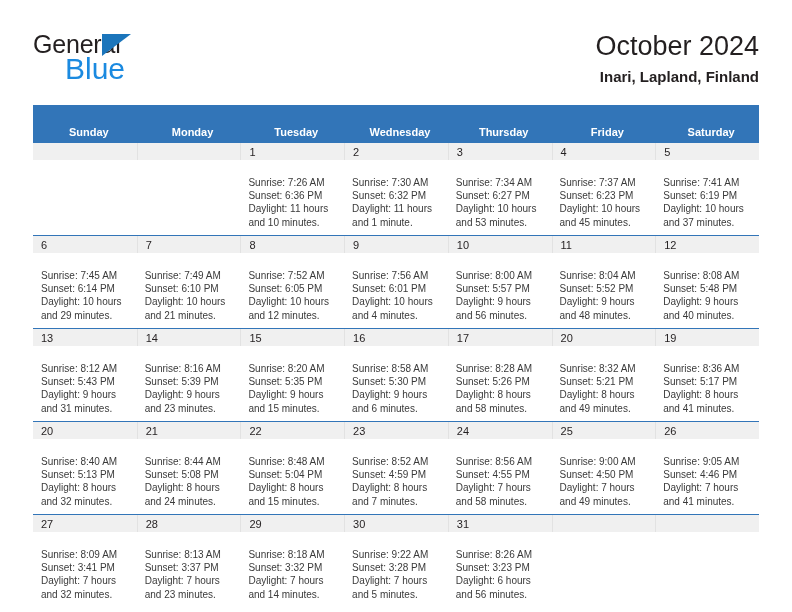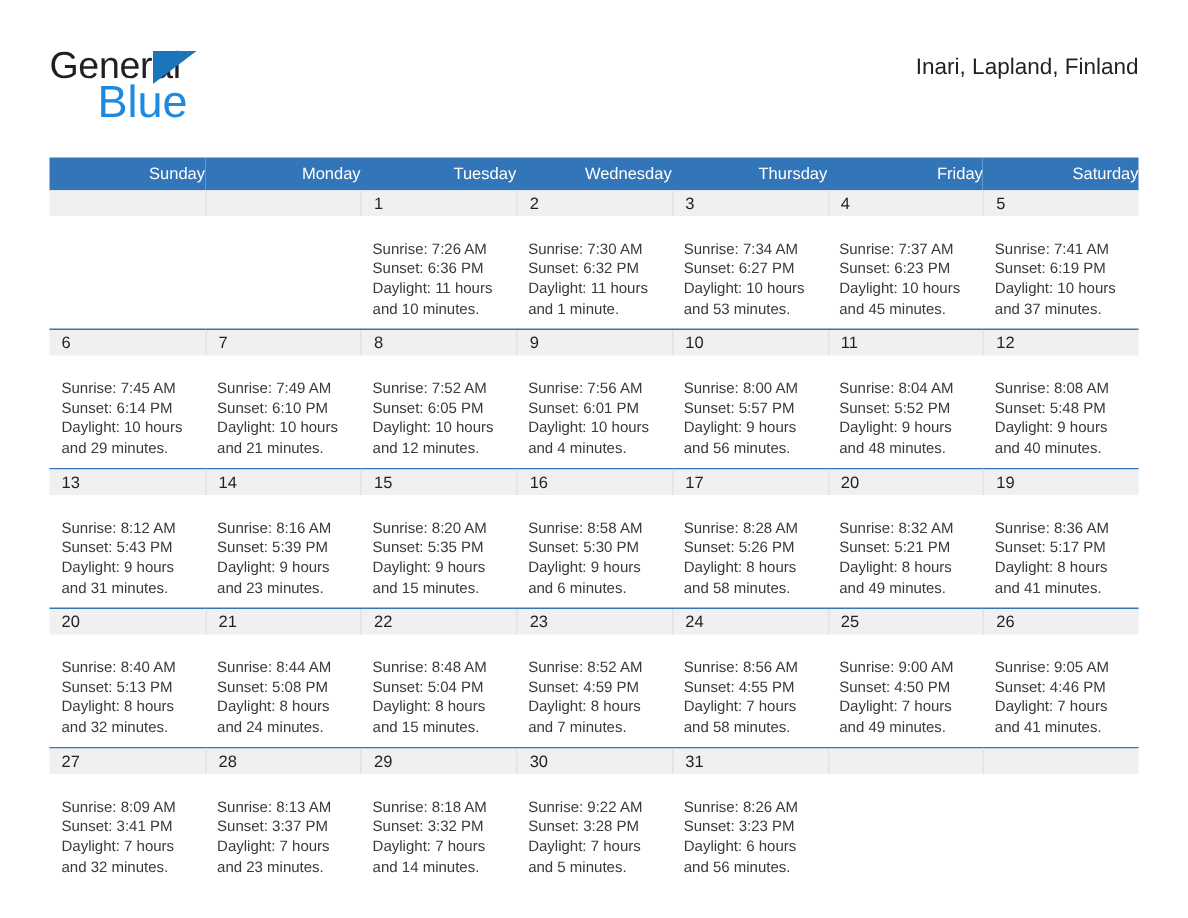--- a/index.html
+++ b/index.html
@@ -74,42 +74,42 @@
   .cal-title {
     font-size: 27px;
     font-weight: normal;
     color: #231f20;
     line-height: 32px;
     white-space: nowrap;
   }
   .cal-subtitle {
     margin-top: 6px;
     font-size: 15px;
-    font-weight: normal;
+    font-weight: bold;
     color: #231f20;
     line-height: 18px;
     white-space: nowrap;
   }
 
   
   .calendar {
     position: absolute;
     left: 33px;
     top: 105px;
     width: 726px;
     border-collapse: collapse;
     table-layout: fixed;
   }
   .calendar th {
     background: #3275b8;
     color: #ffffff;
     font-size: 11px;
-    font-weight: normal;
-    text-align: right;
-    padding: 5px 0 5px 8px;
+    font-weight: bold;
+    text-align: center;
+    padding: 21px 0 5px 8px;
     height: 11px;
     border: none;
   }
   .calendar td {
     width: 103.71px;
     vertical-align: top;
     padding: 0;
     border: none;
     border-top: 1px solid #3275b8;
     background: #ffffff;
@@ -149,20 +149,21 @@
 
   <div class="masthead">
 
     <div class="brand">
       <span class="brand-line1">General</span>
       <span class="brand-tri"></span>
       <span class="brand-line2">Blue</span>
     </div>
 
     <div class="titleblock">
+      <div class="cal-title">October 2024</div>
       <div class="cal-subtitle">Inari, Lapland, Finland</div>
     </div>
 
   </div>
 
   <table class="calendar">
     <thead>
       <tr>
         <th>Sunday</th>
         <th>Monday</th>

